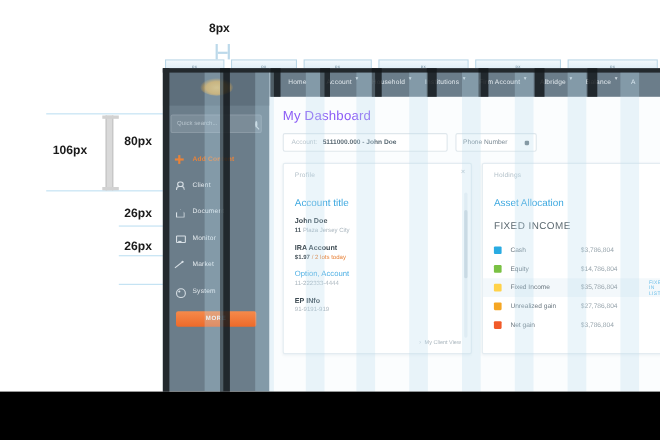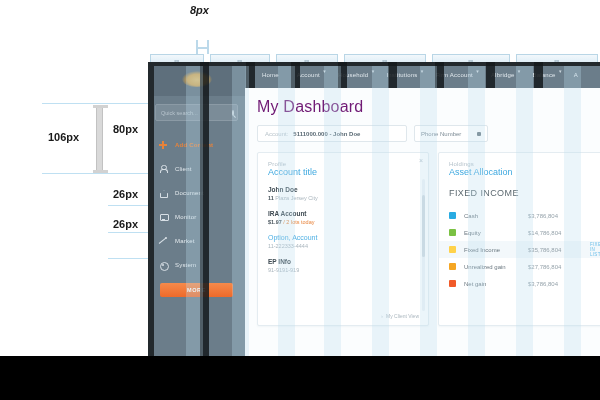--- a/index.html
+++ b/index.html
@@ -202,21 +202,21 @@
     height: 26px;
     display: flex; align-items: center;
     font-size: 6px; color: #e1e8ed; letter-spacing: .2px; white-space: nowrap;
   }
   .nav-item .caret {
     position: absolute; top: 6px; right: 3px;
     font-size: 5px; color: #cdd8df;
   }
   .content { padding: 10px 12px 0 12px; }
   .page-title {
-    font-size: 16px; color: #701a75; font-weight: 400; letter-spacing: .2px;
+    font-size: 12px; color: #8b5cf6; font-weight: 400; letter-spacing: .2px;
   }
   .acct-row { display: flex; align-items: center; gap: 7px; margin-top: 9px; }
   .acct-box {
     flex: 0 0 auto; min-width: 150px;
     height: 17px; border: 1px solid #dfe7ec; border-radius: 2px;
     background: #fff; display: flex; align-items: center; gap: 5px;
     padding: 0 7px;
     font-size: 6px;
   }
   .acct-lbl { color: #b9c4cb; }
@@ -239,21 +239,21 @@
     box-shadow: 0 1px 2px rgba(110,140,160,.07);
   }
   .panel.left  { flex: 0 0 172px; }
   .panel.right { flex: 1 1 auto; }
   .panel-close {
     position: absolute; right: 5px; top: 4px;
     font-size: 7px; color: #b6c3cb; line-height: 1;
   }
   .panel-head { padding: 8px 10px 0 10px; }
   .panel-kicker { font-size: 6px; color: #b4c1c9; letter-spacing: .2px; }
-  .panel-title { font-size: 9px; color: #3fa9e0; margin-top: 0; }
+  .panel-title { font-size: 9px; color: #3fa9e0; margin-top: 16px; }
 
   .prof-list { padding: 9px 10px 0 10px; }
   .prof-row { margin-bottom: 9px; }
   .prof-name { font-size: 6.5px; font-weight: 700; color: #3d4a52; }
   .prof-name.link { color: #4fb0e4; font-weight: 400; font-size: 7px; }
   .prof-sub { font-size: 5.5px; color: #a9b5bd; margin-top: 2px; }
   .prof-sub b { color: #4a565e; }
   .prof-sub .warn { color: #e8833a; }
   .prof-foot {
     position: absolute; right: 9px; bottom: 6px;
@@ -320,21 +320,21 @@
   <div class="guide-h" style="left:108px; top:232px; width:95px;"></div>
   <div class="guide-h" style="left:108px; top:258px; width:95px;"></div>
 
   <div class="bracket-v" style="left:96px; top:105px; height:68px;"></div>
 
   <div class="meas-label" style="left:48px; top:131px;">106px</div>
   <div class="meas-label" style="left:113px; top:123px;">80px</div>
   <div class="meas-label" style="left:113px; top:188px;">26px</div>
   <div class="meas-label" style="left:113px; top:218px;">26px</div>
 
-  <div class="meas-label" style="left:190px; top:4px;font-style:italic;">8px</div>
+  <div class="meas-label" style="left:190px; top:20px;">8px</div>
   <div class="bracket-h" style="left:196px; top:40px; width:13px;"></div>
 
   <div class="ruler-tabs">
     <div class="rtab" style="left:2px;   width:54px;">px</div>
     <div class="rtab" style="left:62px;  width:60px;">px</div>
     <div class="rtab" style="left:128px; width:62px;">px</div>
     <div class="rtab" style="left:196px; width:82px;">px</div>
     <div class="rtab" style="left:284px; width:78px;">px</div>
     <div class="rtab" style="left:368px; width:82px;">px</div>
   </div>

